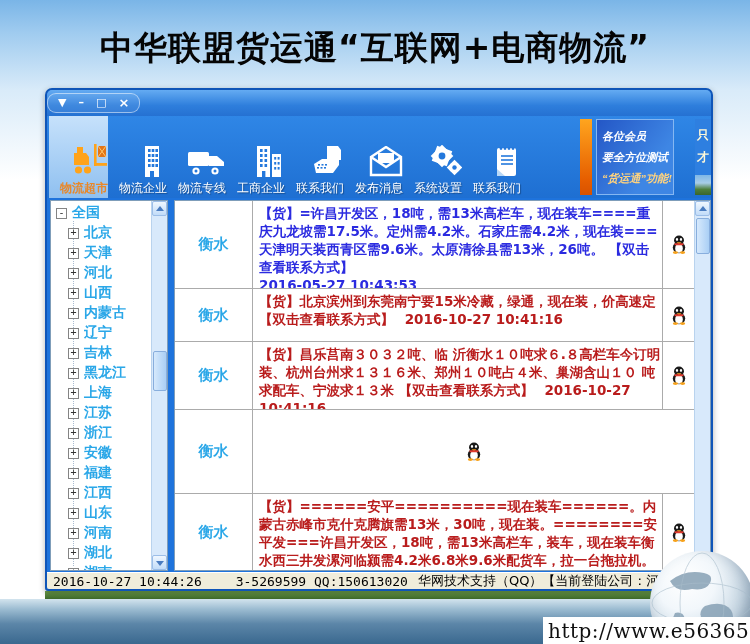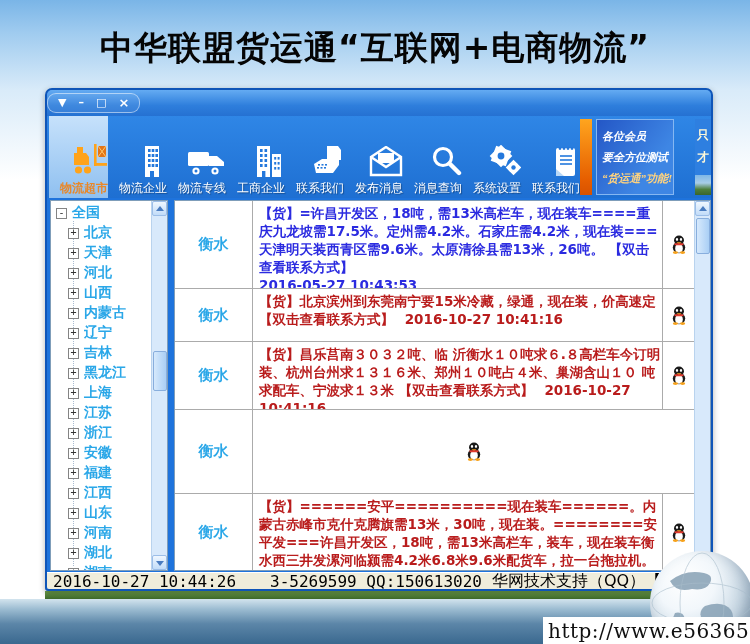--- a/index.html
+++ b/index.html
@@ -80,21 +80,21 @@
   .cell.msg{width:410px;border-right:1px solid #ABABAB;padding:3px 0 0 6px;font-size:13.5px;font-weight:bold;
     line-height:18px;overflow:hidden;flex:0 0 auto;}
   .msg-dark{color:#2B2BE0;}
   .msg-light{color:#b91c1c;}
   .cell.qq{flex:1;display:flex;align-items:center;justify-content:center;cursor:pointer;}
   .mtime{margin-left:6px;}
   .mtime.block{display:block;margin-left:0;}
 
   
   .statusbar{position:absolute;left:0;right:0;bottom:0;height:16px;background:#F0EDDB;border-top:1px solid #FFFFFF;
-    display:flex;align-items:center;font-size:16px;color:#000;white-space:nowrap;overflow:hidden;
+    display:flex;align-items:center;font-size:13px;color:#000;white-space:nowrap;overflow:hidden;
     border-radius:0 0 2px 2px;justify-content:space-between;}
   .sb-time{margin-left:6px;font-family:"DejaVu Sans Mono",monospace;}
   .sb-phone{margin-left:34px;font-family:"DejaVu Sans Mono",monospace;}
   .sb-support{margin-left:10px;}
 
   
   .grass{position:absolute;left:45px;top:591px;width:668px;height:8px;
     background:linear-gradient(180deg,#6FA14C,#3E692B);z-index:1;}
   .ocean{position:absolute;left:0;top:599px;width:750px;height:45px;
     background:linear-gradient(180deg,#D3E4EE 0%,#9DBDD2 22%,#5C86A8 55%,#3A688F 100%);z-index:1;}
@@ -230,29 +230,20 @@
           <svg width="34" height="31" viewBox="0 0 34 31">
               <path d="M2 11 L17 1 L32 11 V29 H2 Z" fill="none" stroke="#fff" stroke-width="2.4"></path>
             <rect x="9" y="7" width="16" height="10" fill="#fff"></rect>
             <path d="M2 11 L17 21 L32 11" fill="none" stroke="#fff" stroke-width="2.4"></path>
             </svg>
           </span>
         <span class="tb-label">发布消息</span>
       </div>
       <div class="tb-item">
         <span class="tb-icon">
-          <svg width="32" height="32" viewBox="0 0 32 32">
-              <circle cx="13" cy="12" r="8.5" fill="none" stroke="#fff" stroke-width="3.2"></circle>
-            <line x1="19.5" y1="18.5" x2="29" y2="28" stroke="#fff" stroke-width="4.4" stroke-linecap="round"></line>
-            </svg>
-          </span>
-        <span class="tb-label">消息查询</span>
-      </div>
-      <div class="tb-item">
-        <span class="tb-icon">
           <svg width="34" height="32" viewBox="0 0 34 32">
               <g fill="#fff">
             <rect x="6" y="3" width="16" height="16" transform="rotate(45 14 11)"></rect>
             <rect x="6" y="3" width="16" height="16" transform="rotate(20 14 11)"></rect>
             <circle cx="14" cy="11" r="8"></circle>
               </g>
               <circle cx="14" cy="11" r="3.4" fill="#2478DC"></circle>
             <g fill="#fff">
                 <rect x="21" y="17" width="11" height="11" transform="rotate(45 26.5 22.5)"></rect>
             <circle cx="26.5" cy="22.5" r="5.4"></circle>

